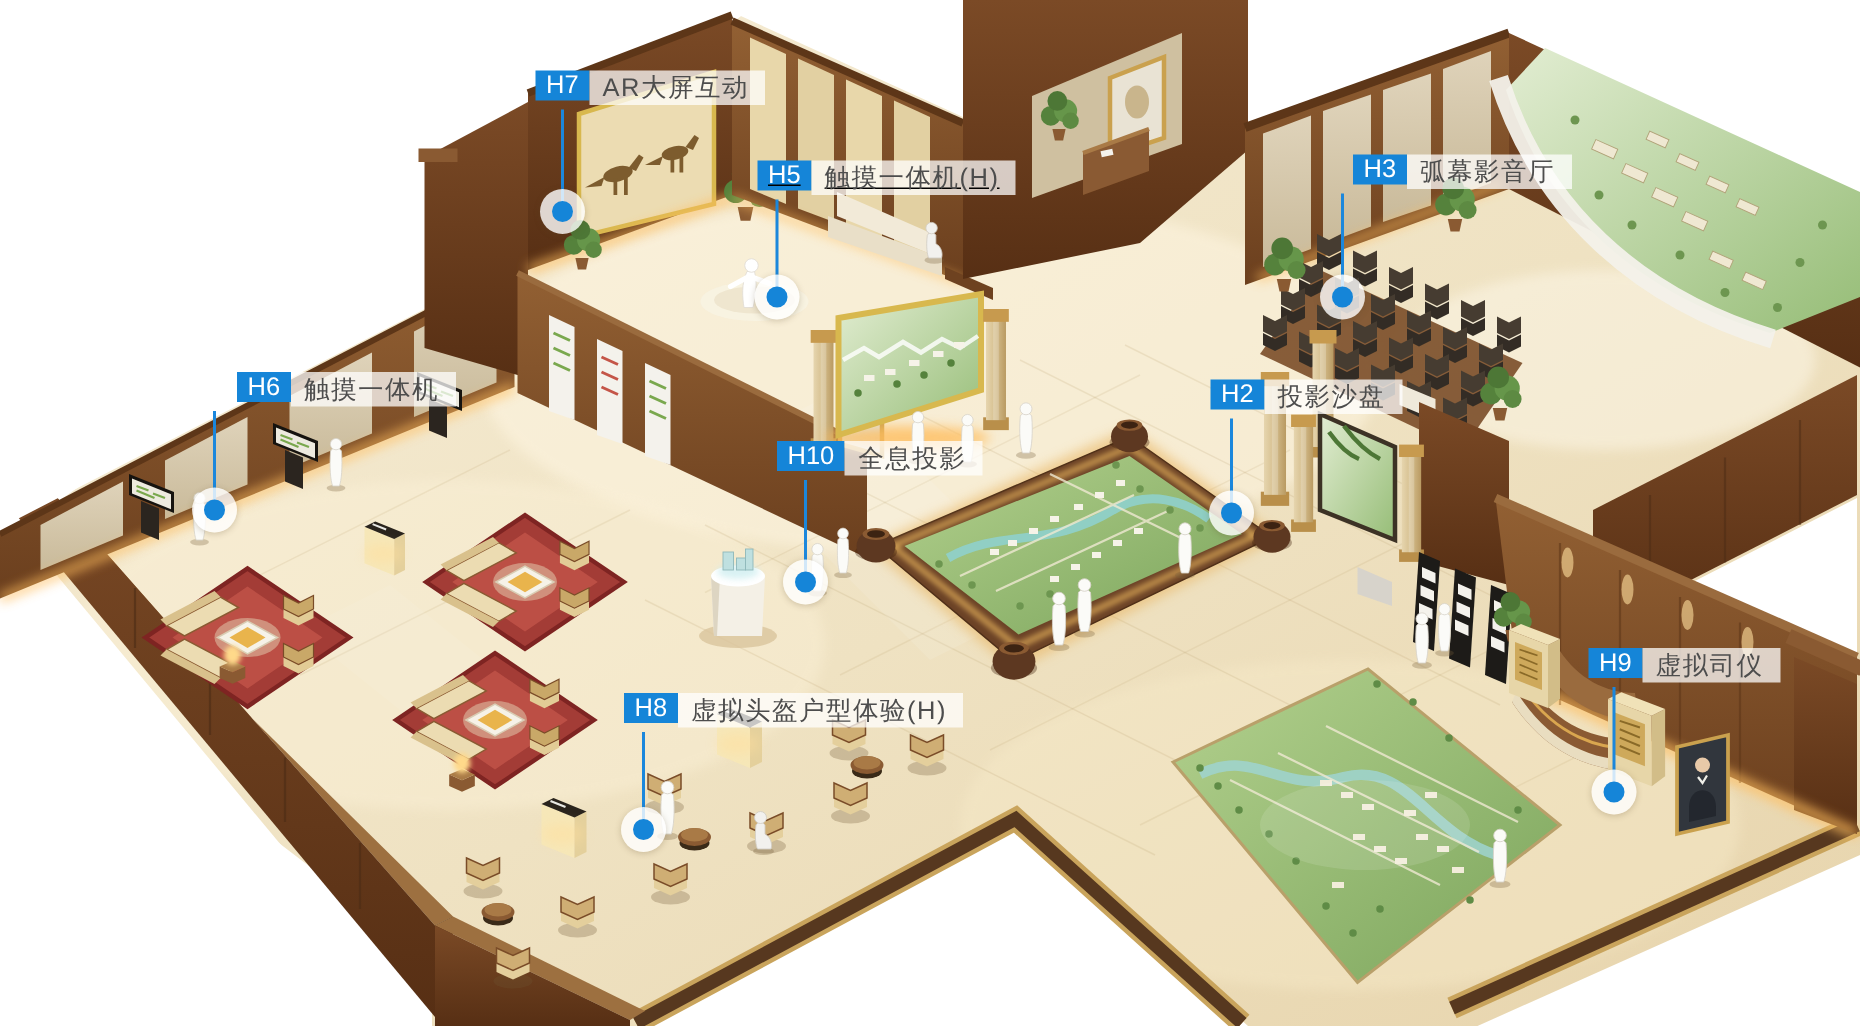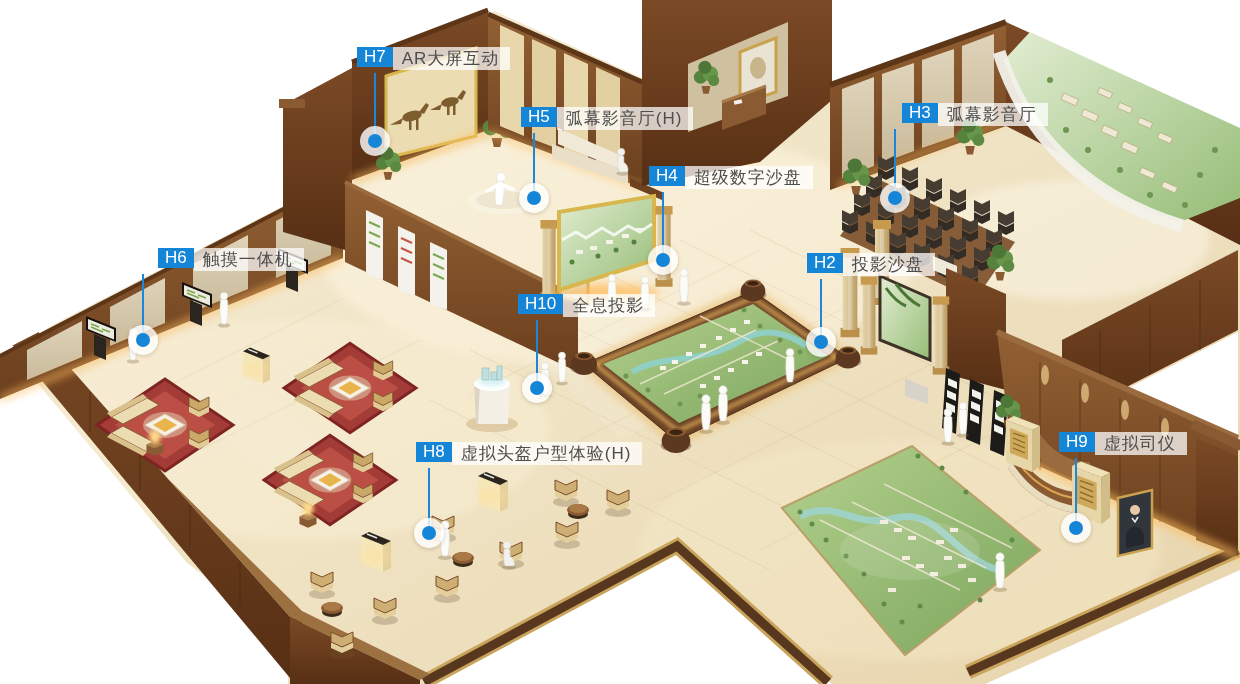--- a/index.html
+++ b/index.html
@@ -572,33 +572,25 @@
 
 <div class="hotspot" style="left:874px;top:103px;padding-left:28px;">
   <div class="hs-row">
     <span class="hs-code">H3</span>
     <span class="hs-text">弧幕影音厅</span>
   </div>
   <div class="hs-line" style="left:20px;top:26px;height:69px;"></div>
   <div class="hs-dot" style="left:6px;top:80px;"></div>
 </div>
 
-<div class="hotspot" style="left:649px;top:166px;">
-  <div class="hs-row">
-    <span class="hs-code">H4</span>
-    <span class="hs-text">超级数字沙盘</span>
-  </div>
-  <div class="hs-line" style="left:13px;top:26px;height:68px;"></div>
-  <div class="hs-dot" style="left:-1px;top:79px;"></div>
-</div>
-
-<div class="hotspot" style="left:521px;top:107px;">
+
+<div class="hotspot" style="left:505px;top:107px;text-decoration:underline;">
   <div class="hs-row">
     <span class="hs-code">H5</span>
-    <span class="hs-text">弧幕影音厅(H)</span>
+    <span class="hs-text">触摸一体机(H)</span>
   </div>
   <div class="hs-line" style="left:12px;top:26px;height:65px;"></div>
   <div class="hs-dot" style="left:-2px;top:76px;"></div>
 </div>
 
 <div class="hotspot" style="left:127px;top:248px;padding-left:31px;">
   <div class="hs-row">
     <span class="hs-code">H6</span>
     <span class="hs-text">触摸一体机</span>
   </div>
@@ -608,21 +600,21 @@
 
 <div class="hotspot" style="left:357px;top:47px;">
   <div class="hs-row">
     <span class="hs-code">H7</span>
     <span class="hs-text">AR大屏互动</span>
   </div>
   <div class="hs-line" style="left:17px;top:26px;height:68px;"></div>
   <div class="hs-dot" style="left:3px;top:79px;"></div>
 </div>
 
-<div class="hotspot" style="left:416px;top:442px;">
+<div class="hotspot" style="left:416px;top:462px;">
   <div class="hs-row">
     <span class="hs-code">H8</span>
     <span class="hs-text">虚拟头盔户型体验(H)</span>
   </div>
   <div class="hs-line" style="left:12px;top:26px;height:65px;"></div>
   <div class="hs-dot" style="left:-2px;top:76px;"></div>
 </div>
 
 <div class="hotspot" style="left:1059px;top:432px;">
   <div class="hs-row">

